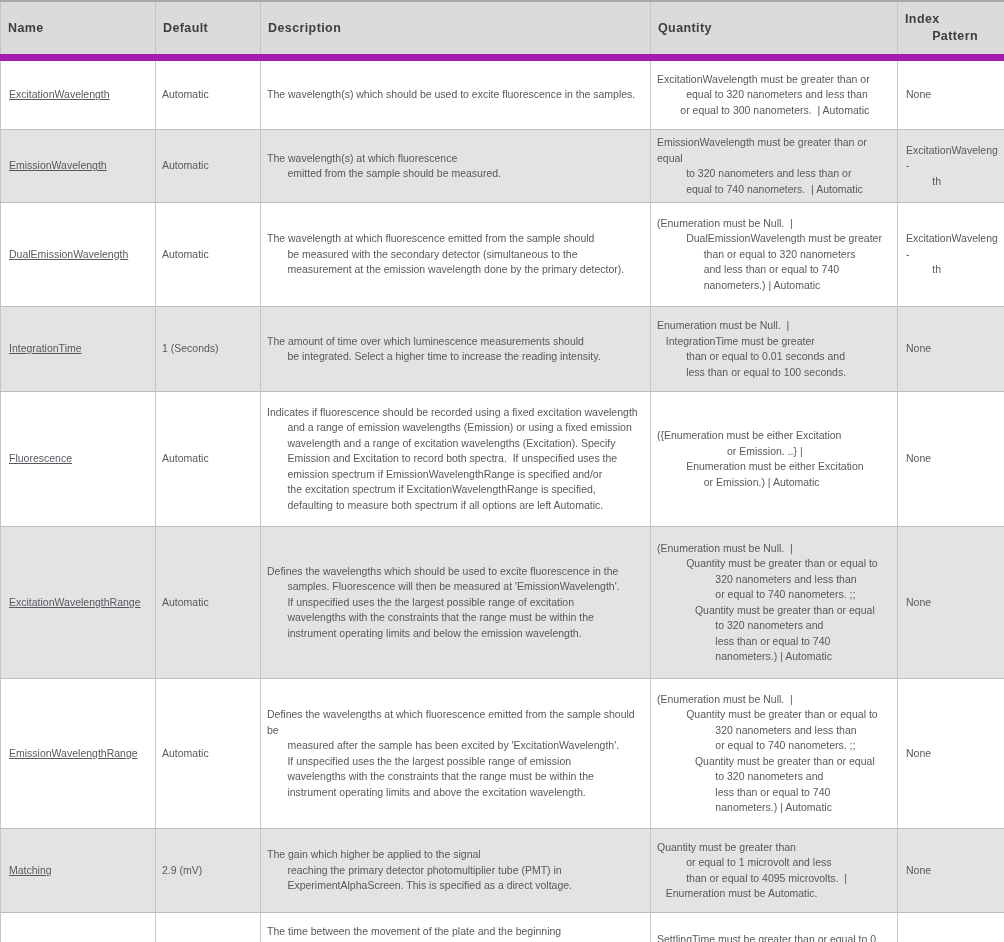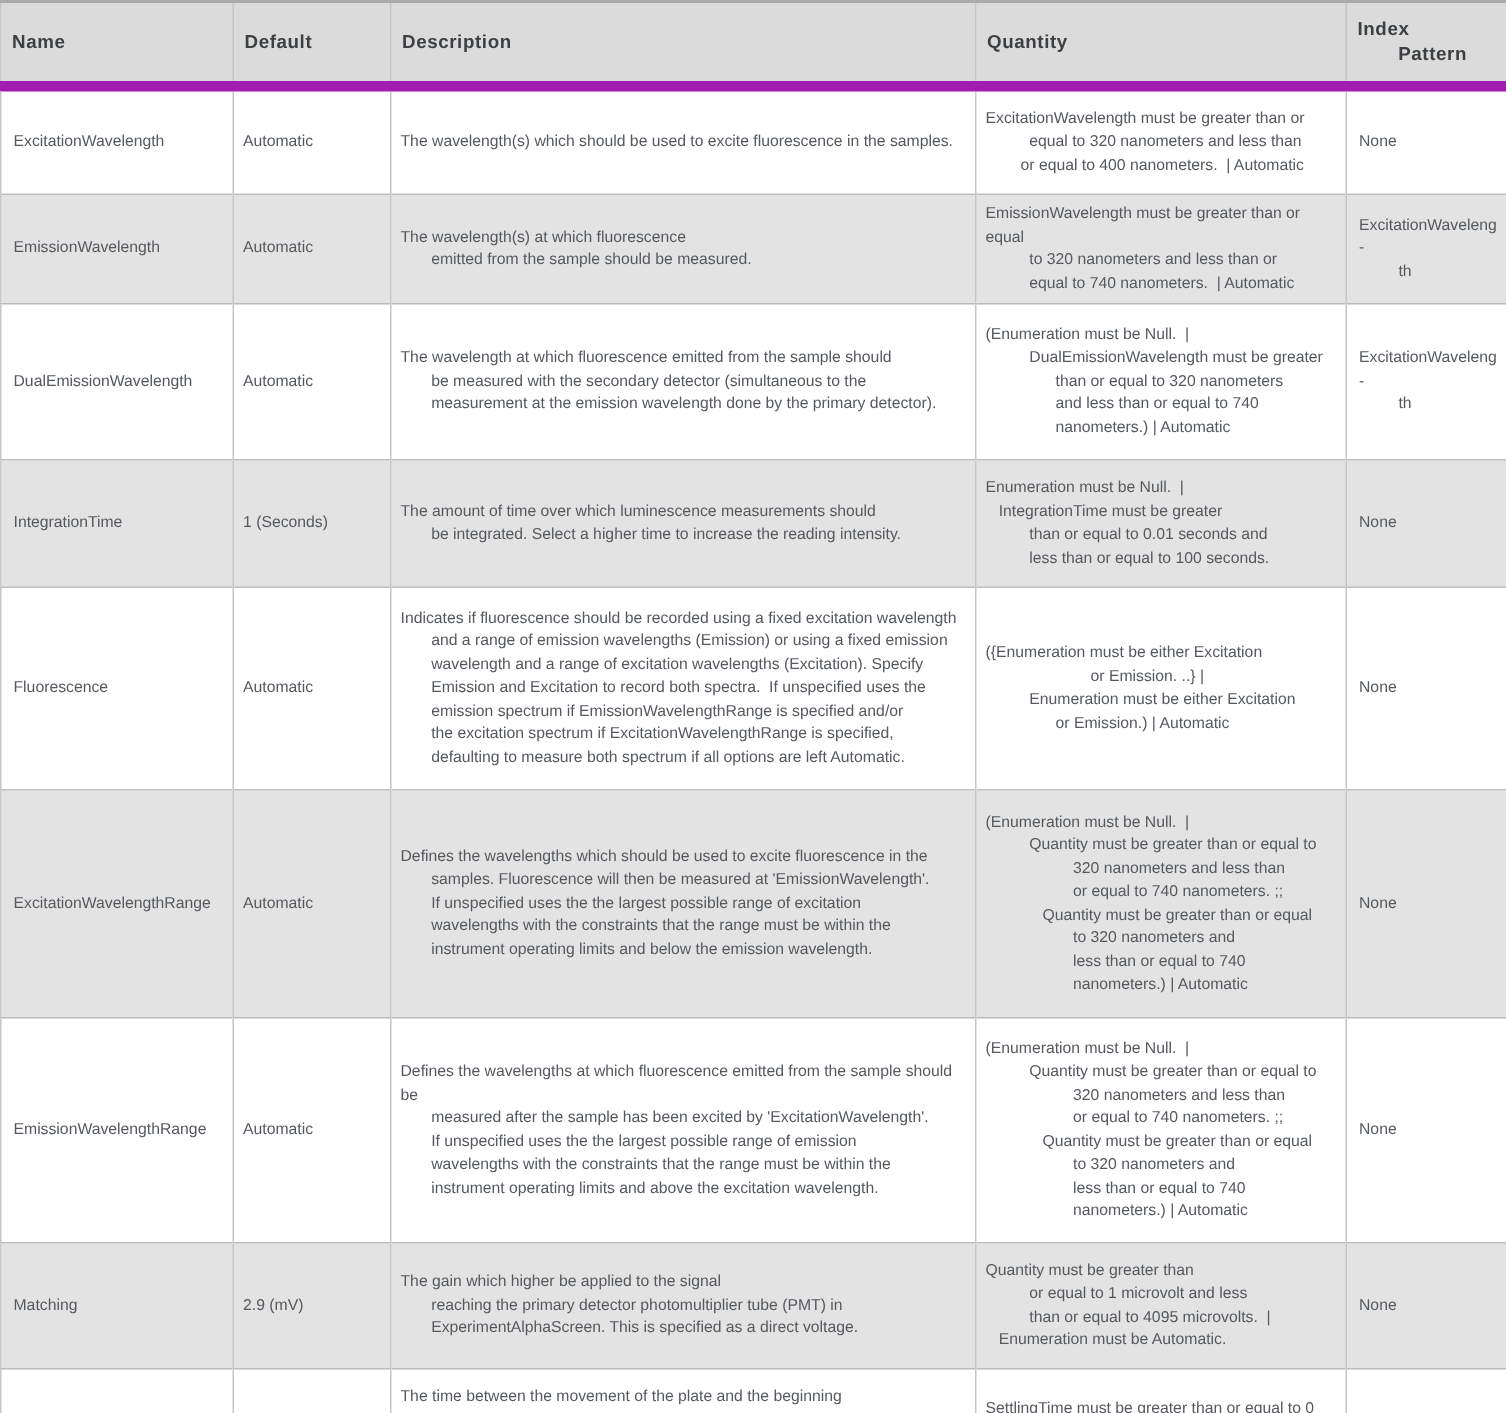--- a/index.html
+++ b/index.html
@@ -11,21 +11,21 @@
   col.c1{width:155px}col.c2{width:105px}col.c3{width:390px}col.c4{width:247px}col.c5{width:107px}
   th,td{border-left:1px solid #c6c6c6;vertical-align:middle;text-align:left;
         white-space:pre-wrap;word-wrap:break-word;}
   th:first-child,td:first-child{border-left:none;}
   thead tr{background:#dbdbdb;border-bottom:7px solid #a21caf;}
   thead th{height:44px;font-size:12.5px;font-weight:bold;color:#3d4043;
            letter-spacing:0.4px;padding:4px 6px 4px 7px;line-height:17px;}
   tbody tr{border-top:1px solid #bdbdbd;background:#ffffff;}
   tbody tr.shaded{background:#e3e3e3;}
   tbody td{font-size:10.5px;line-height:15.5px;color:#55595e;padding:5px 6px 5px 6px;}
-  td.c-name{padding-left:8px;}
+  td.c-name{padding-left:8px;text-decoration:underline;}
   td.c-index{padding-left:8px;}
   tbody tr:nth-child(1) td{height:58px}
   tbody tr:nth-child(2) td{height:62px}
   tbody tr:nth-child(3) td{height:93px}
   tbody tr:nth-child(4) td{height:74px}
   tbody tr:nth-child(5) td{height:124px}
   tbody tr:nth-child(6) td{height:141px}
   tbody tr:nth-child(7) td{height:139px}
   tbody tr:nth-child(8) td{height:73px}
   tbody tr:nth-child(9) td{height:59px}
@@ -53,21 +53,21 @@
        Pattern</th>
       </tr>
     </thead>
     <tbody id="table-body">
         <tr>
     <td class="c-name">ExcitationWavelength</td>
     <td class="c-default">Automatic</td>
     <td class="c-desc">The wavelength(s) which should be used to excite fluorescence in the samples.</td>
     <td class="c-pattern">ExcitationWavelength must be greater than or
           equal to 320 nanometers and less than
-        or equal to 400 nanometers.  | Automatic</td>
+        or equal to 300 nanometers.  | Automatic</td>
     <td class="c-index">None</td>
   </tr>
         <tr class="shaded">
     <td class="c-name">EmissionWavelength</td>
     <td class="c-default">Automatic</td>
     <td class="c-desc">The wavelength(s) at which fluorescence
        emitted from the sample should be measured.</td>
     <td class="c-pattern">EmissionWavelength must be greater than or equal
           to 320 nanometers and less than or
           equal to 740 nanometers.  | Automatic</td>

